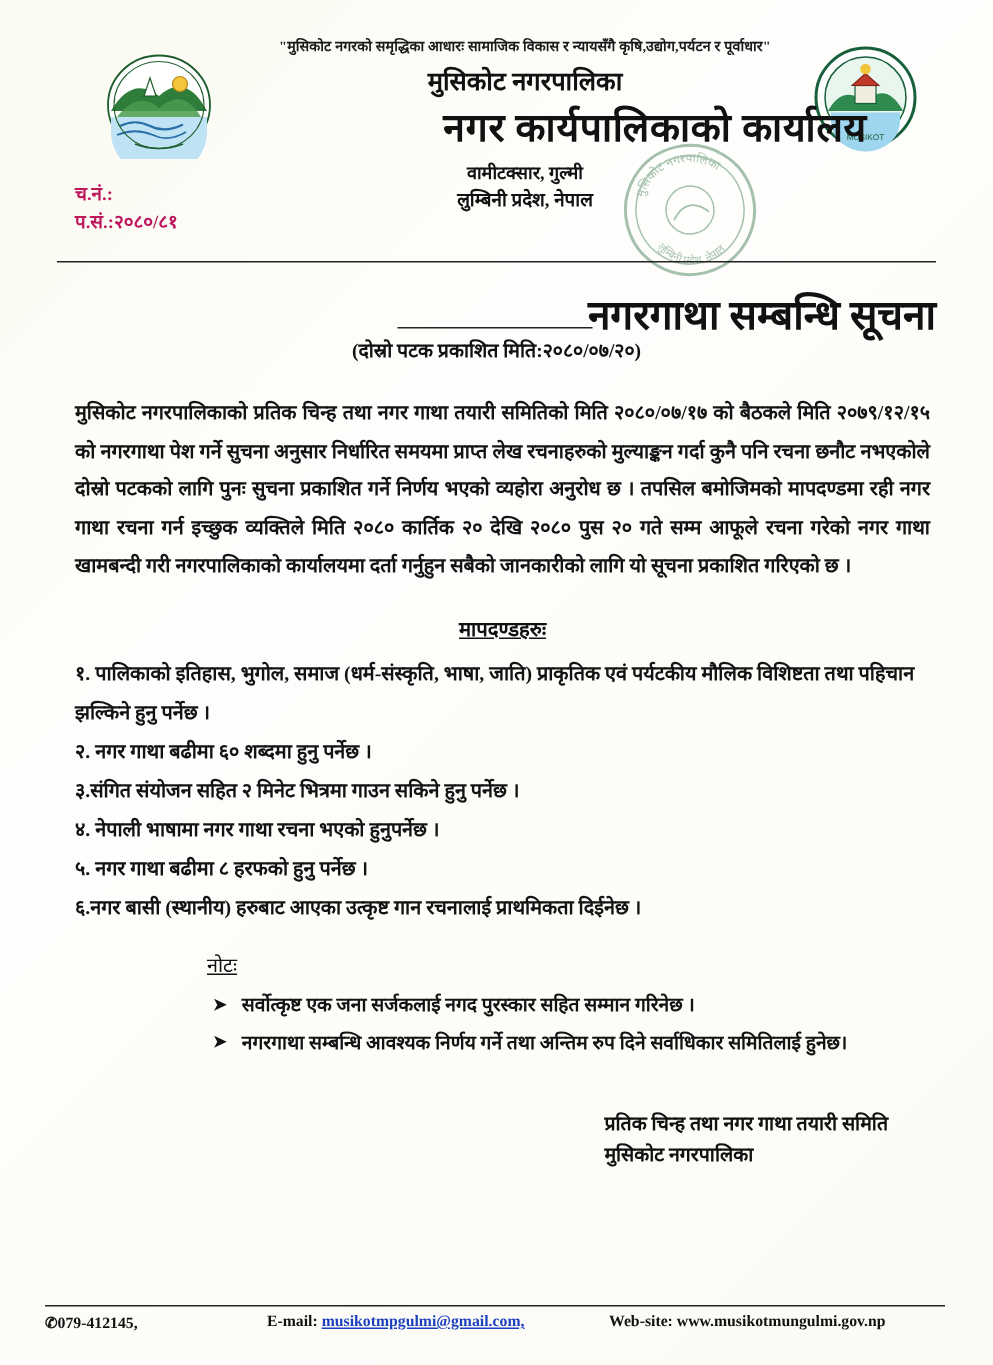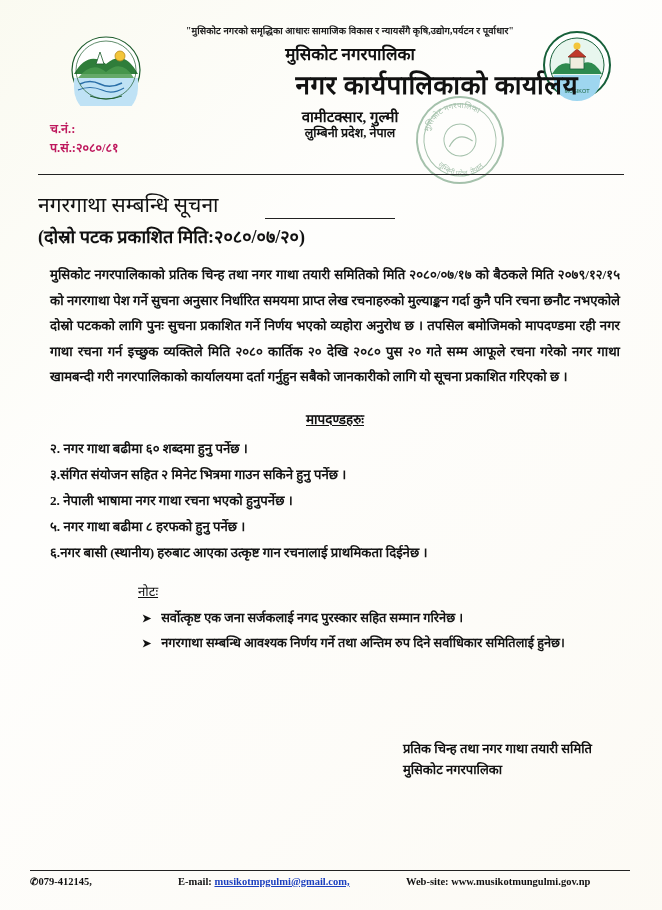--- a/index.html
+++ b/index.html
@@ -69,21 +69,21 @@
     font-weight: bold;
     letter-spacing: 0.5px;
     color: #111;
   }
   .addr1 {
     position: absolute;
     left: 118px;
     top: 98px;
     width: 420px;
     text-align: center;
-    font-size: 15px;
+    font-size: 12px;
     font-weight: bold;
     color: #111;
   }
   .addr2 {
     position: absolute;
     left: 118px;
     top: 116px;
     width: 420px;
     text-align: center;
     font-size: 12.5px;
@@ -134,38 +134,39 @@
     height: 0;
     border-top: 1.6px solid #222;
   }
 
   
   .title {
     position: absolute;
     left: 16px;
     top: 182px;
     width: 586px;
-    text-align: left;
-    font-size: 21px;
-    font-weight: normal;
+    text-align: right;
+    font-size: 27px;
+    font-weight: bold;
     color: #111;
   }
   .title-underline {
     position: absolute;
     left: 243px;
     top: 210px;
     width: 130px;
     border-top: 1.4px solid #222;
   }
   .subtitle {
     position: absolute;
     left: 16px;
     top: 216px;
     width: 586px;
-    font-size: 18px;
+    text-align: center;
+    font-size: 13px;
     font-weight: bold;
     color: #111;
   }
 
   
   .body-block {
     position: absolute;
     left: 28px;
     top: 254px;
     width: 570px;
@@ -336,23 +337,24 @@
     <div class="title">नगरगाथा सम्बन्धि सूचना</div>
     <div class="title-underline"></div>
     <div class="subtitle">(दोस्रो पटक प्रकाशित मिति:२०८०/०७/२०)</div>
 
     <div class="body-block">
       <div class="para">मुसिकोट नगरपालिकाको प्रतिक चिन्ह तथा नगर गाथा तयारी समितिको मिति २०८०/०७/१७ को बैठकले मिति २०७९/१२/१५ को नगरगाथा पेश गर्ने सुचना अनुसार  निर्धारित समयमा प्राप्त लेख रचनाहरुको मुल्याङ्कन गर्दा कुनै पनि रचना छनौट नभएकोले दोस्रो पटकको लागि पुनः सुचना प्रकाशित गर्ने निर्णय भएको व्यहोरा अनुरोध छ । तपसिल बमोजिमको मापदण्डमा रही नगर गाथा रचना गर्न इच्छुक व्यक्तिले मिति २०८० कार्तिक २० देखि २०८० पुस २० गते सम्म आफूले रचना गरेको नगर गाथा खामबन्दी गरी नगरपालिकाको कार्यालयमा दर्ता गर्नुहुन सबैको जानकारीको लागि यो सूचना प्रकाशित गरिएको छ ।</div>
 
       <div class="section-head">मापदण्डहरुः</div>
 
       <div class="criteria">
+        <div>१. पालिकाको इतिहास, भुगोल, समाज (धर्म-संस्कृति, भाषा, जाति) प्राकृतिक एवं पर्यटकीय मौलिक विशिष्टता तथा पहिचान झल्किने हुनु पर्नेछ ।</div>
         <div>२. नगर गाथा बढीमा ६० शब्दमा हुनु पर्नेछ ।</div>
         <div>३.संगित संयोजन सहित २ मिनेट भित्रमा गाउन सकिने हुनु पर्नेछ ।</div>
-        <div>2. नेपाली भाषामा नगर गाथा रचना भएको हुनुपर्नेछ ।</div>
+        <div>४. नेपाली भाषामा नगर गाथा रचना भएको हुनुपर्नेछ ।</div>
         <div>५. नगर गाथा बढीमा ८ हरफको हुनु पर्नेछ ।</div>
         <div>६.नगर बासी (स्थानीय) हरुबाट आएका उत्कृष्ट गान रचनालाई प्राथमिकता दिईनेछ ।</div>
       </div>
 
       <div class="note-head">नोटः</div>
 
       <div class="note-list">
         <div class="note-item">
           <span class="bullet-arrow">➤</span>
           <span>सर्वोत्कृष्ट एक जना सर्जकलाई नगद पुरस्कार सहित सम्मान गरिनेछ ।</span>

